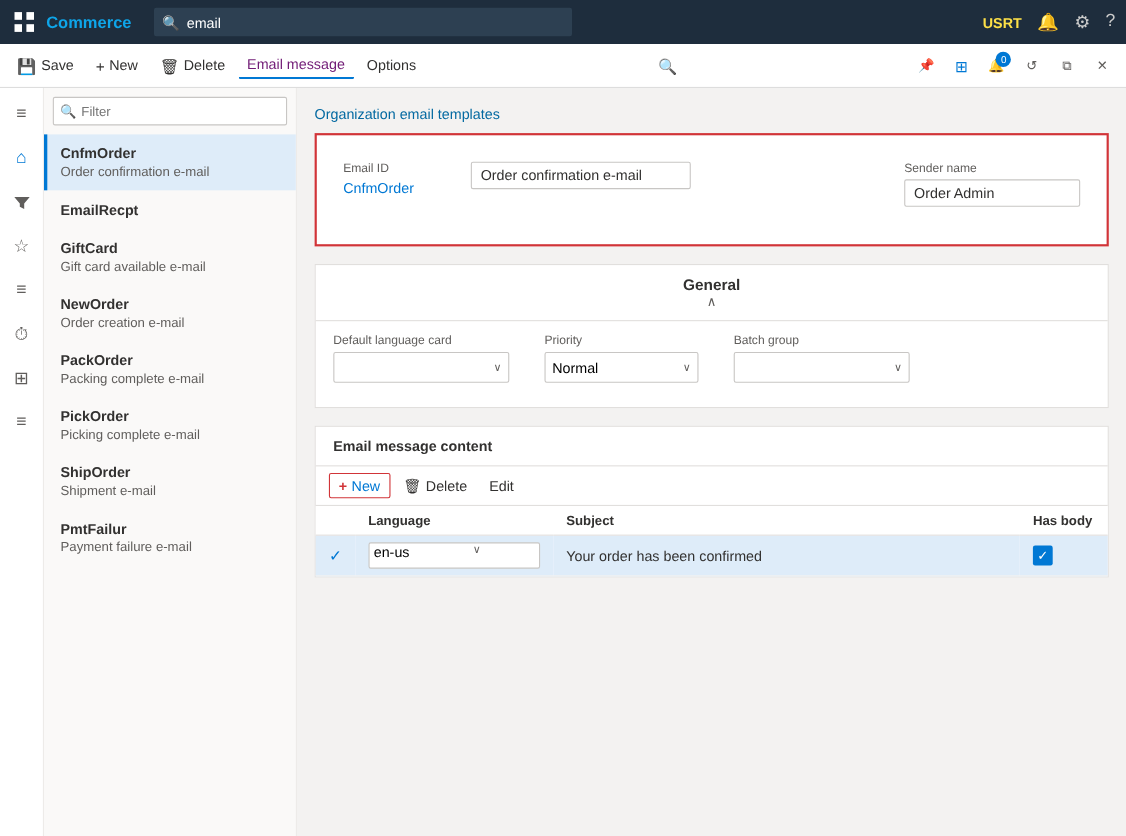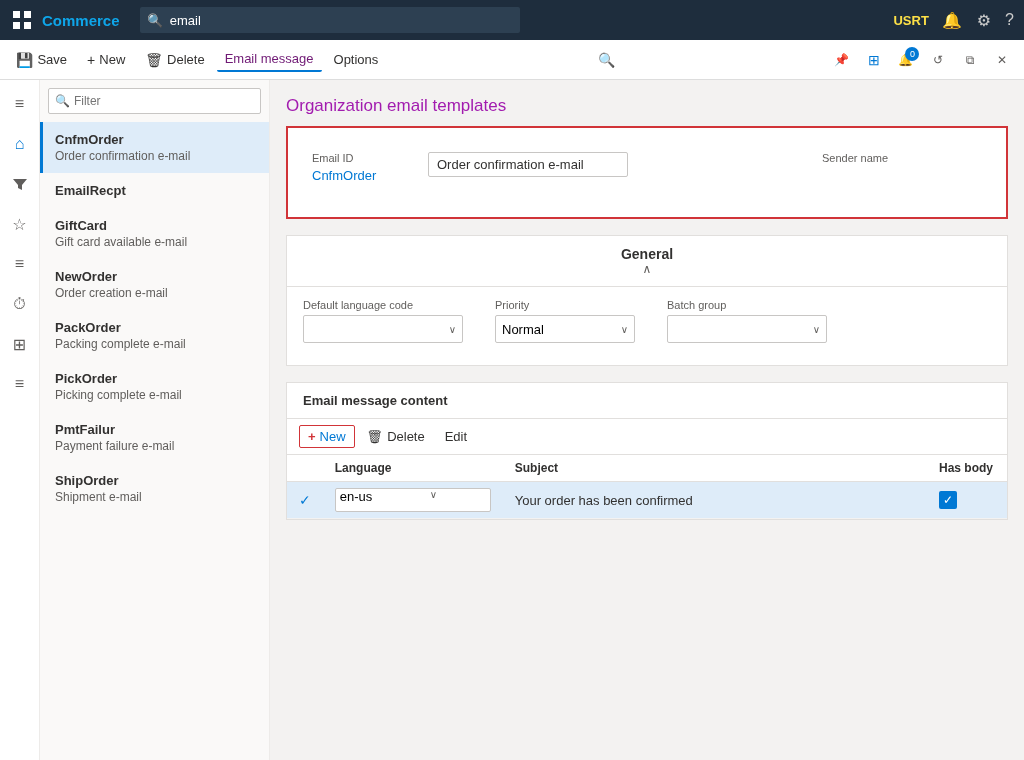--- a/index.html
+++ b/index.html
@@ -130,21 +130,21 @@
     
     .content-area {
       flex: 1;
       overflow-y: auto;
       background: #f3f2f1;
       padding: 16px;
     }
 
     
     .section-title {
-      font-size: 17px; color: #a21caf; font-weight: 400; margin-bottom: 10px;
+      font-size: 13px; color: #0369a1; font-weight: 400; margin-bottom: 10px;
     }
 
     
     .red-border-box {
       border: 2px solid #d13438;
       padding: 24px;
       background: white;
       margin-bottom: 0;
     }
 
@@ -370,58 +370,59 @@
   </div>
         <div class="list-item">
     <div class="list-item-title">PackOrder</div>
     <div class="list-item-subtitle">Packing complete e-mail</div>
   </div>
         <div class="list-item">
     <div class="list-item-title">PickOrder</div>
     <div class="list-item-subtitle">Picking complete e-mail</div>
   </div>
         <div class="list-item">
+    <div class="list-item-title">ShipOrder</div>
+    <div class="list-item-subtitle">Shipment e-mail</div>
+  </div>
+        <div class="list-item">
     <div class="list-item-title">PmtFailur</div>
     <div class="list-item-subtitle">Payment failure e-mail</div>
-  </div>
-        <div class="list-item">
-    <div class="list-item-title">ShipOrder</div>
-    <div class="list-item-subtitle">Shipment e-mail</div>
   </div>
       </div>
   </div>
 
   <div class="content-area">
 
     <div class="section-title">Organization email templates</div>
 
     <div class="red-border-box" style="margin-bottom:16px;">
       <div class="form-row">
         <div class="form-field" style="min-width:100px;">
           <span class="form-label">Email ID</span>
           <span class="form-value" style="cursor:pointer;">CnfmOrder</span>
         </div>
         <div class="form-field" style="flex:1; min-width:180px;">
           <input class="form-input" style="width: 200px;" value="Order confirmation e-mail">
         </div>
         <div class="form-field" style="min-width:160px;">
           <span class="form-label">Sender name</span>
+          <input class="form-input" style="width: 160px;" value="Order Admin">
         </div>
       </div>
     </div>
 
     <div class="general-section">
       <div class="general-header">
         <span class="general-header-title">General</span>
         <span style="font-size:12px; color:#605e5c;">∧</span>
       </div>
       <div class="general-body">
         <div class="form-row" style="align-items:flex-end;">
           <div class="dropdown-field">
-            <span class="form-label">Default language code</span>
+            <span class="form-label">Default language card</span>
             <div class="dropdown-wrap" style="width:160px;">
               <select style="width:140px;">
                 <option value=""></option>
               </select>
               <span class="dropdown-arrow">∨</span>
             </div>
           </div>
           <div class="dropdown-field" style="margin-left:16px;">
             <span class="form-label">Priority</span>
             <div class="dropdown-wrap" style="width:140px;">

